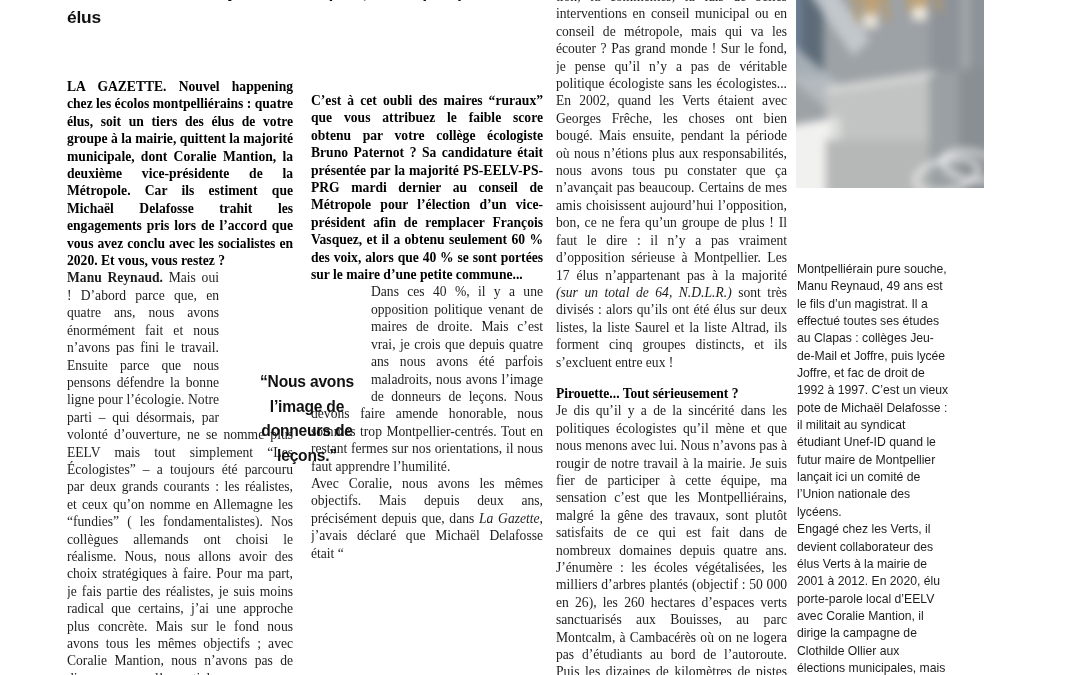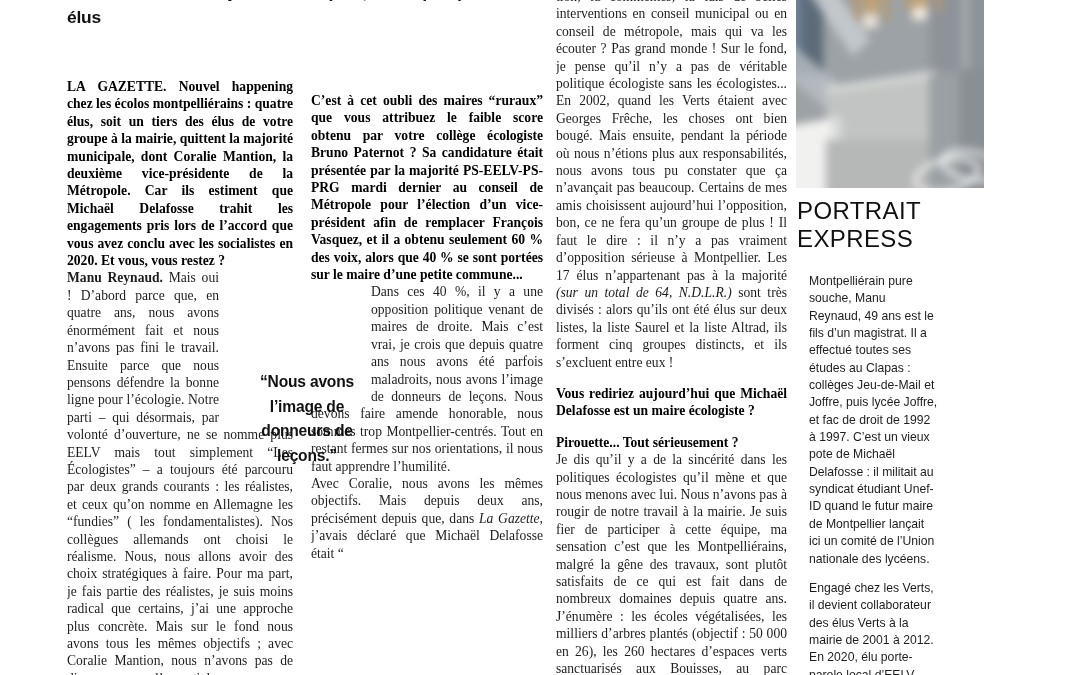--- a/index.html
+++ b/index.html
@@ -135,21 +135,21 @@
     left: 1px;
     top: 261px;
     width: 153px;
     font-family: "Liberation Sans", "DejaVu Sans", sans-serif;
     font-size: 12.2px;
     line-height: 17.35px;
     color: #1d1d1d;
     height: 414px;
     overflow: hidden;
   }
-  .rail-body p { margin: 12px; }
+  .rail-body p { margin: 0; }
 </style>
 </head>
 <body>
 
 <div id="page">
 
   <div class="deck">
     <div>maintien dans la majorité municipale, alors que quatre élus</div>
 
   </div>
@@ -161,21 +161,20 @@
   </div>
 
   <div class="col col-2">
     <p class="q q-spaced">C’est à cet oubli des maires “ruraux” que vous attribuez le faible score obtenu par votre collège écologiste Bruno Paternot ? Sa candidature était présentée par la majorité PS-EELV-PS-PRG mardi dernier au conseil de Métropole pour l’élection d’un vice-président afin de remplacer François Vasquez, et il a obtenu seulement 60 % des voix, alors que 40 % se sont portées sur le maire d’une petite commune...</p>
     <p><span class="shape-left"></span><span>Dans ces 40 %, il y a une opposition politique venant de maires de droite. Mais c’est vrai, je crois que depuis quatre ans nous avons été parfois maladroits, nous avons l’image de donneurs de leçons. Nous devons faire amende honorable, nous sommes trop Montpellier-centrés. Tout en restant fermes sur nos orientations, il nous faut apprendre l’humilité.</span></p>
     <p><span>Avec Coralie, nous avons les mêmes objectifs. Mais depuis deux ans, précisément depuis que, dans </span><em>La Gazette</em><span>, j’avais déclaré que Michaël Delafosse était “</span></p>
   </div>
 
   <div class="col col-3">
     <p><span>tion, tu commentes, tu fais de belles interventions en conseil municipal ou en conseil de métropole, mais qui va les écouter ? Pas grand monde ! Sur le fond, je pense qu’il n’y a pas de véritable politique écologiste sans les écologistes... En 2002, quand les Verts étaient avec Georges Frêche, les choses ont bien bougé. Mais ensuite, pendant la période où nous n’étions plus aux responsabilités, nous avons tous pu constater que ça n’avançait pas beaucoup. Certains de mes amis choisissent aujourd’hui l’opposition, bon, ce ne fera qu’un groupe de plus ! Il faut le dire : il n’y a pas vraiment d’opposition sérieuse à Montpellier. Les 17 élus n’appartenant pas à la majorité </span><em>(sur un total de 64, N.D.L.R.)</em><span> sont très divisés : alors qu’ils ont été élus sur deux listes, la liste Saurel et la liste Altrad, ils forment cinq groupes distincts, et ils s’excluent entre eux !</span></p>
-    <p class="q q-spaced">Vous rediriez aujourd’hui que Michaël Delafosse est un maire écologiste ?</p>
     <p class="q q-spaced">Pirouette... Tout sérieusement ?</p>
     <p>Je dis qu’il y a de la sincérité dans les politiques écologistes qu’il mène et que nous menons avec lui. Nous n’avons pas à rougir de notre travail à la mairie. Je suis fier de participer à cette équipe, ma sensation c’est que les Montpelliérains, malgré la gêne des travaux, sont plutôt satisfaits de ce qui est fait dans de nombreux domaines depuis quatre ans. J’énumère : les écoles végétalisées, les milliers d’arbres plantés (objectif : 50 000 en 26), les 260 hectares d’espaces verts sanctuarisés aux Bouisses, au parc Montcalm, à Cambacérès où on ne logera pas d’étudiants au bord de l’autoroute. Puis les dizaines de kilomètres de pistes cyclables, la limitation</p>
   </div>
 
   <div class="pullquote">“Nous avons l’image de donneurs de leçons.”</div>
 
   <div class="rail">
 
     <div class="photo">
       <div class="blurwrap">
@@ -231,24 +230,20 @@
           <rect x="42" y="206" width="100" height="60" fill="#b6b8b7"></rect>
           <path d="M126 150 L188 140 L188 266 L126 266 Z" fill="#8a8f94"></path>
           <path d="M126 150 L150 146 L150 266 L126 266 Z" fill="#9aa0a4"></path>
 
           <ellipse cx="140" cy="236" rx="26" ry="13" fill="none" stroke="#f7f7f5" stroke-width="3.2" transform="rotate(-14 140 236)"></ellipse>
           <ellipse cx="160" cy="228" rx="24" ry="12" fill="none" stroke="#f7f7f5" stroke-width="3.2" transform="rotate(12 160 228)"></ellipse>
         </svg>
       </div>
     </div>
 
-    <div class="rail-title">
-      <div>PORTRAIT</div>
-      <div>EXPRESS</div>
-    </div>
 
     <div class="rail-body">
       <p>Montpelliérain pure souche, Manu Reynaud, 49 ans est le fils d’un magistrat. Il a effectué toutes ses études au Clapas : collèges Jeu-de-Mail et Joffre, puis lycée Joffre, et fac de droit de 1992 à 1997. C’est un vieux pote de Michaël Delafosse : il militait au syndicat étudiant Unef-ID quand le futur maire de Montpellier lançait ici un comité de l’Union nationale des lycéens.</p>
       <p>Engagé chez les Verts, il devient collaborateur des élus Verts à la mairie de 2001 à 2012. En 2020, élu porte-parole local d’EELV avec Coralie Mantion, il dirige la campagne de Clothilde Ollier aux élections municipales, mais il est viré par la candidate, ce qui provoque une crise et le retrait de son</p>
     </div>
 
   </div>
 
 </div>
 

